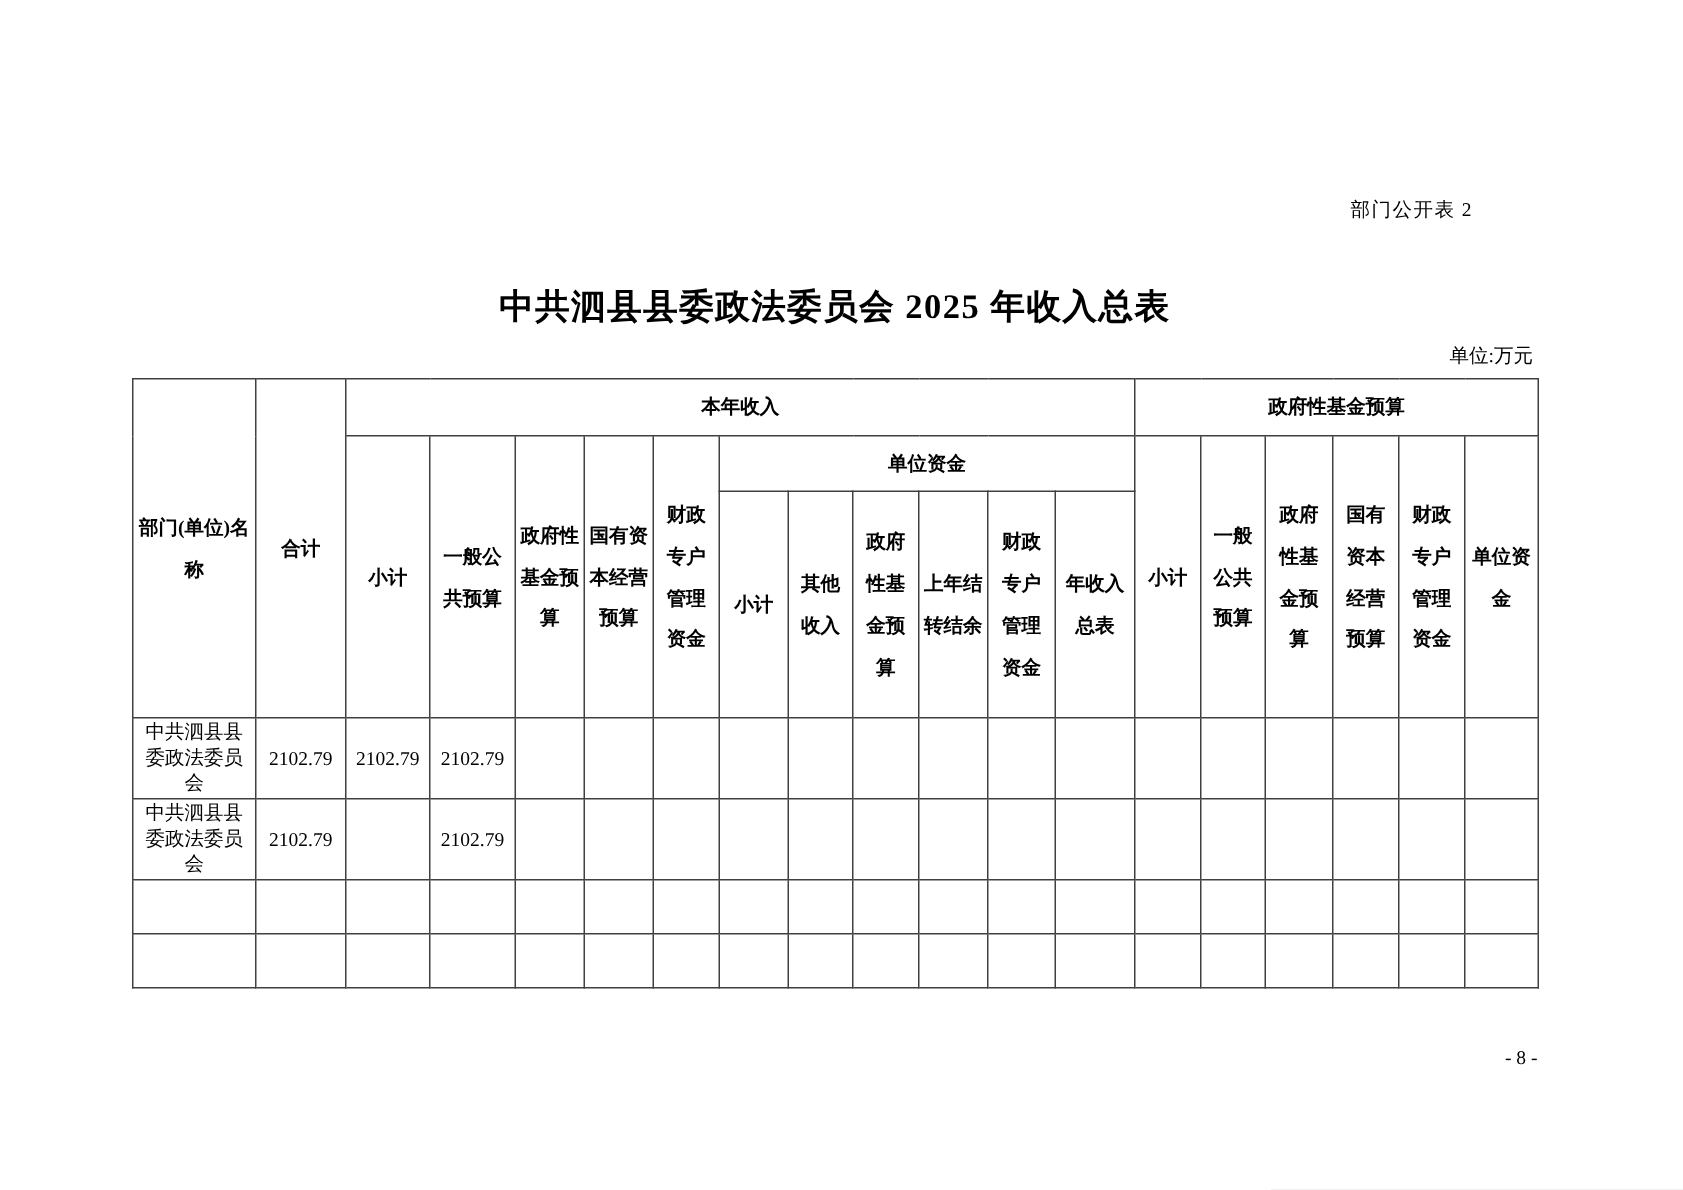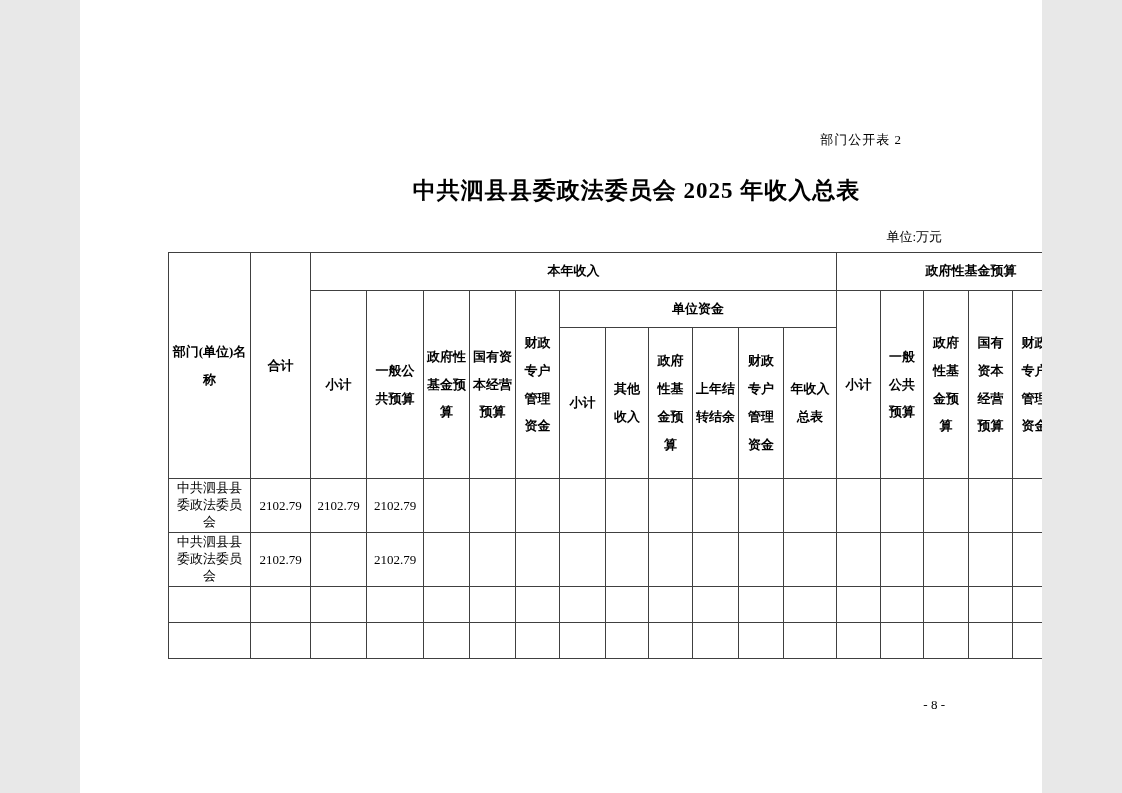--- a/index.html
+++ b/index.html
@@ -1,31 +1,31 @@
 <!DOCTYPE html>
 <html><head>
 <meta charset="utf-8">
 <style>
   html, body { margin:0; padding:0; background:#e8e8e8; }
   .page {
     position:relative;
-    width:962px; height:793px;
+    width:1122px; height:793px;
     margin:0 auto;
     background:#ffffff;
     font-family:"Liberation Serif","DejaVu Serif",serif;
     color:#000;
     overflow:hidden;
     text-decoration:underline;
   }
   .corner-label {
     position:absolute; top:131px; right:140px;
     font-size:13px; letter-spacing:1px;
   }
   .doc-title {
-    position:absolute; top:175px; left:88px; width:937px;
+    position:absolute; top:189px; left:88px; width:937px;
     margin:0; text-align:center;
     font-size:23px; font-weight:bold; letter-spacing:1px;
     font-family:"Liberation Serif","DejaVu Serif",serif;
   }
   .unit-note {
     position:absolute; top:228px; right:100px;
     font-size:13px;
     margin-left:32px;
   }
   table.budget {

